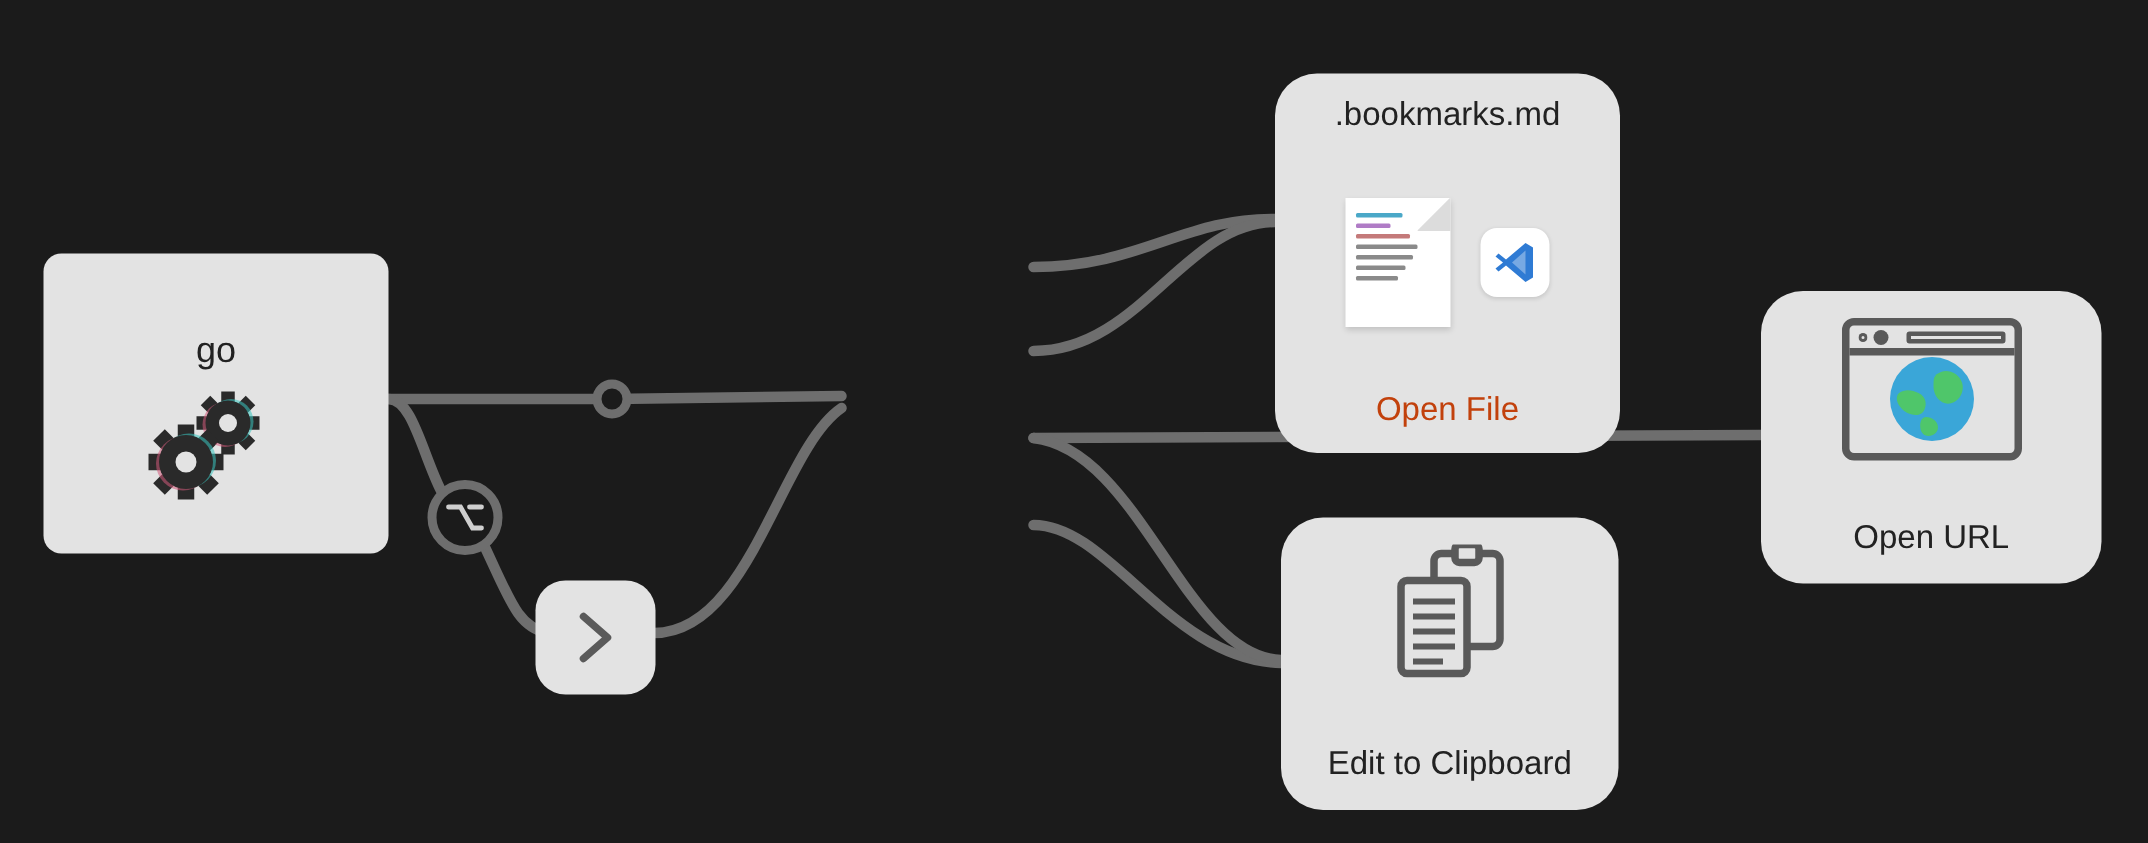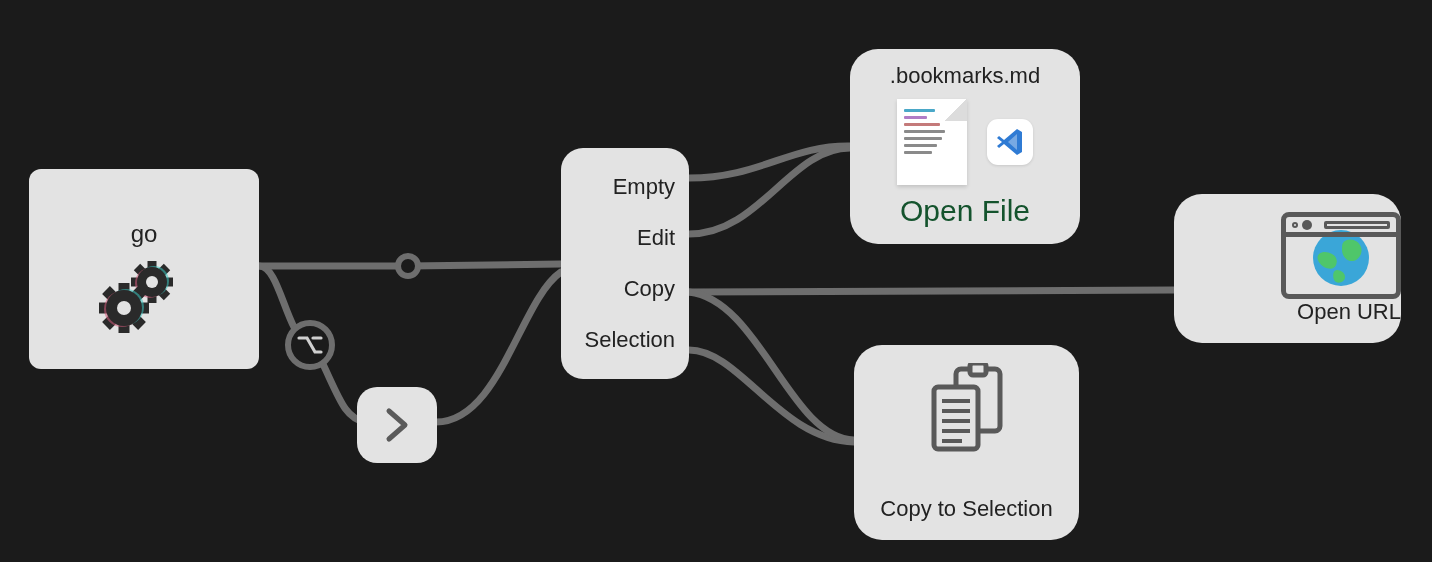--- a/index.html
+++ b/index.html
@@ -74,26 +74,26 @@
     padding: 14px 0;
     justify-content: space-between;
     align-items: flex-end;
   }
   #node-filter .opt {
     font-size: 22px; color: #222; padding-right: 14px; width: 100%; text-align: right;
     height: 50px; display: flex; align-items: center; justify-content: flex-end;
   }
 
   #node-open-file {
-    left: 850px; top: 49px; width: 230px; height: 195px;
+    left: 850px; top: 49px; width: 230px; height: 253px;
     padding: 14px 0 16px 0;
     justify-content: space-between;
   }
   #node-open-file .title { font-size: 22px; color: #222; }
-  #node-open-file .label { font-size: 30px; color: #14532d; }
+  #node-open-file .label { font-size: 22px; color: #c2410c; }
   .file-row { display: flex; align-items: center; gap: 20px; justify-content: center; }
   .doc-icon {
     width: 70px; height: 86px; background: #fff;
     position: relative;
     box-shadow: 0 2px 4px rgba(0,0,0,0.15);
   }
   .doc-icon::after {
     content: ""; position: absolute; right: 0; top: 0;
     width: 22px; height: 22px;
     background: linear-gradient(135deg, #fff 0 48%, #dcdcdc 50% 100%);
@@ -112,24 +112,23 @@
   }
 
   #node-clipboard {
     left: 854px; top: 345px; width: 225px; height: 195px;
     padding: 18px 0;
     justify-content: space-between;
   }
   #node-clipboard .label { font-size: 22px; color: #222; }
 
   #node-open-url {
-    left: 1174px; top: 194px; width: 227px; height: 149px;
+    left: 1174px; top: 194px; width: 227px; height: 195px;
     padding: 18px 0;
     justify-content: space-between;
-    align-items: flex-end;
   }
   #node-open-url .label { font-size: 22px; color: #222; }
 
   .browser-frame {
     width: 120px; height: 95px; border: 5px solid #595959; border-radius: 8px;
     background: #e3e3e3; position: relative; display:flex;align-items:flex-end;justify-content:center;
   }
   .browser-frame .bar {
     position:absolute; top:0; left:0; right:0; height:20px; border-bottom:5px solid #595959;
   }
@@ -230,26 +229,20 @@
       <line x1="17" y1="7" x2="25" y2="7" stroke="#cfcfcf" stroke-width="3.2" stroke-linecap="round"></line>
     </svg>
   </div>
 
   <div id="node-chevron" class="small-node">
     <svg width="34" height="40" viewBox="0 0 34 40">
       <path d="M 9 6 L 25 20 L 9 34" stroke="#5a5a5a" stroke-width="5" fill="none" stroke-linecap="round" stroke-linejoin="round"></path>
     </svg>
   </div>
 
-  <div id="node-filter" class="node">
-    <div class="opt">Empty</div>
-    <div class="opt">Edit</div>
-    <div class="opt">Copy</div>
-    <div class="opt">Selection</div>
-  </div>
 
   <div id="node-open-file" class="node">
     <div class="title">.bookmarks.md</div>
     <div class="file-row">
       <div class="doc-icon">
         <div class="doc-lines">
           <span class="dl1"></span>
             <span class="dl2"></span>
             <span class="dl3"></span>
           <span class="dl4"></span>
@@ -272,21 +265,21 @@
     <svg width="90" height="100" viewBox="0 0 90 100">
       <rect x="34" y="6" width="44" height="62" rx="5" fill="none" stroke="#595959" stroke-width="5"></rect>
       <rect x="48" y="0" width="16" height="12" rx="3" fill="#e3e3e3" stroke="#595959" stroke-width="5"></rect>
       <rect x="12" y="24" width="44" height="62" rx="4" fill="#e3e3e3" stroke="#595959" stroke-width="5"></rect>
       <line x1="20" y1="38" x2="48" y2="38" stroke="#595959" stroke-width="4"></line>
       <line x1="20" y1="48" x2="48" y2="48" stroke="#595959" stroke-width="4"></line>
       <line x1="20" y1="58" x2="48" y2="58" stroke="#595959" stroke-width="4"></line>
       <line x1="20" y1="68" x2="48" y2="68" stroke="#595959" stroke-width="4"></line>
       <line x1="20" y1="78" x2="40" y2="78" stroke="#595959" stroke-width="4"></line>
     </svg>
-    <div class="label">Copy to Selection</div>
+    <div class="label">Edit to Clipboard</div>
   </div>
 
   <div id="node-open-url" class="node">
     <div class="browser-frame">
       <div class="bar">
           <div class="addr"></div>
         </div>
       <svg width="64" height="64" viewBox="0 0 64 64" style="margin-bottom:4px">
         <circle cx="32" cy="32" r="28" fill="#3aa6d8"></circle>
         <path d="M10 28c4-3 9-2 13 0s6 6 4 11-8 4-12 2-9-9-5-13z" fill="#4fc66a"></path>

